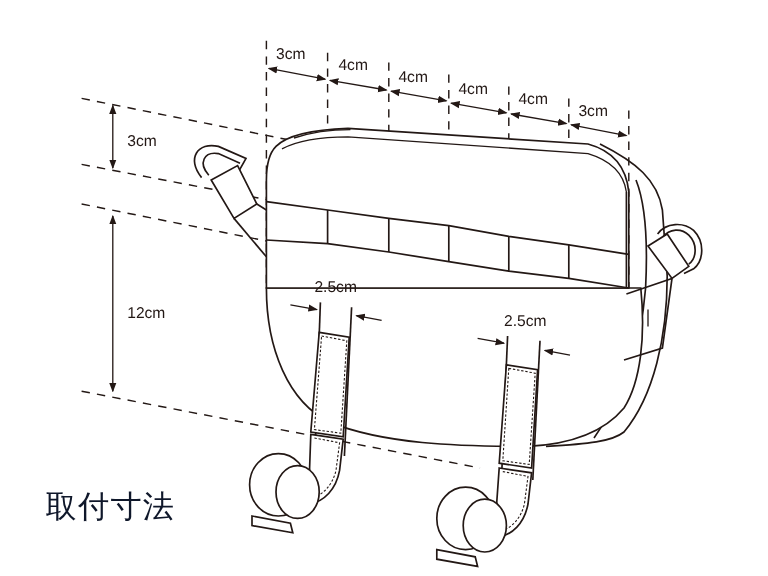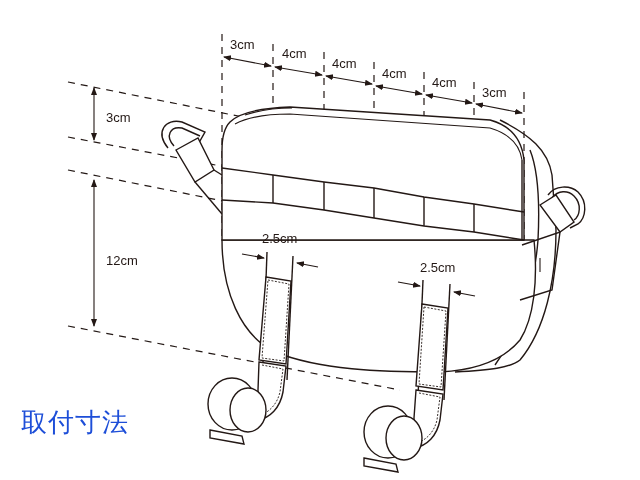--- a/index.html
+++ b/index.html
@@ -1,19 +1,19 @@
 <!DOCTYPE html>
 <html><head>
   <meta charset="utf-8">
   <style>
     html, body { margin: 0; padding: 0; background: #ffffff; }
     body { width: 640px; height: 480px; overflow: hidden; position: relative; }
     #diagram { position: absolute; left: 0; top: 0; width: 640px; height: 480px; }
     .lbl { font-family: "Liberation Sans", "DejaVu Sans", sans-serif; font-size: 13px; fill: #231815; }
-    .title { position: absolute; left: 21px; top: 405px; font-family: "DejaVu Sans", "Liberation Sans", sans-serif; font-size: 26px; color: #1d4ed8; letter-spacing: 1px; }
+    .title { position: absolute; left: 38px; top: 405px; font-family: "DejaVu Sans", "Liberation Sans", sans-serif; font-size: 26px; color: #0f172a; letter-spacing: 1px; }
     .ln { stroke: #231815; stroke-width: 1.4; fill: none; }
     .ln2 { stroke: #231815; stroke-width: 1.1; fill: none; }
     .dash { stroke: #231815; stroke-width: 1.2; fill: none; stroke-dasharray: 7 6; }
     .stitch { stroke: #231815; stroke-width: 0.9; fill: none; stroke-dasharray: 2 1.5; }
     .fillw { fill: #ffffff; stroke: #231815; stroke-width: 1.4; }
   </style>
 </head>
 <body>
 
 <svg id="diagram" viewBox="0 0 640 480" xmlns="http://www.w3.org/2000/svg">

